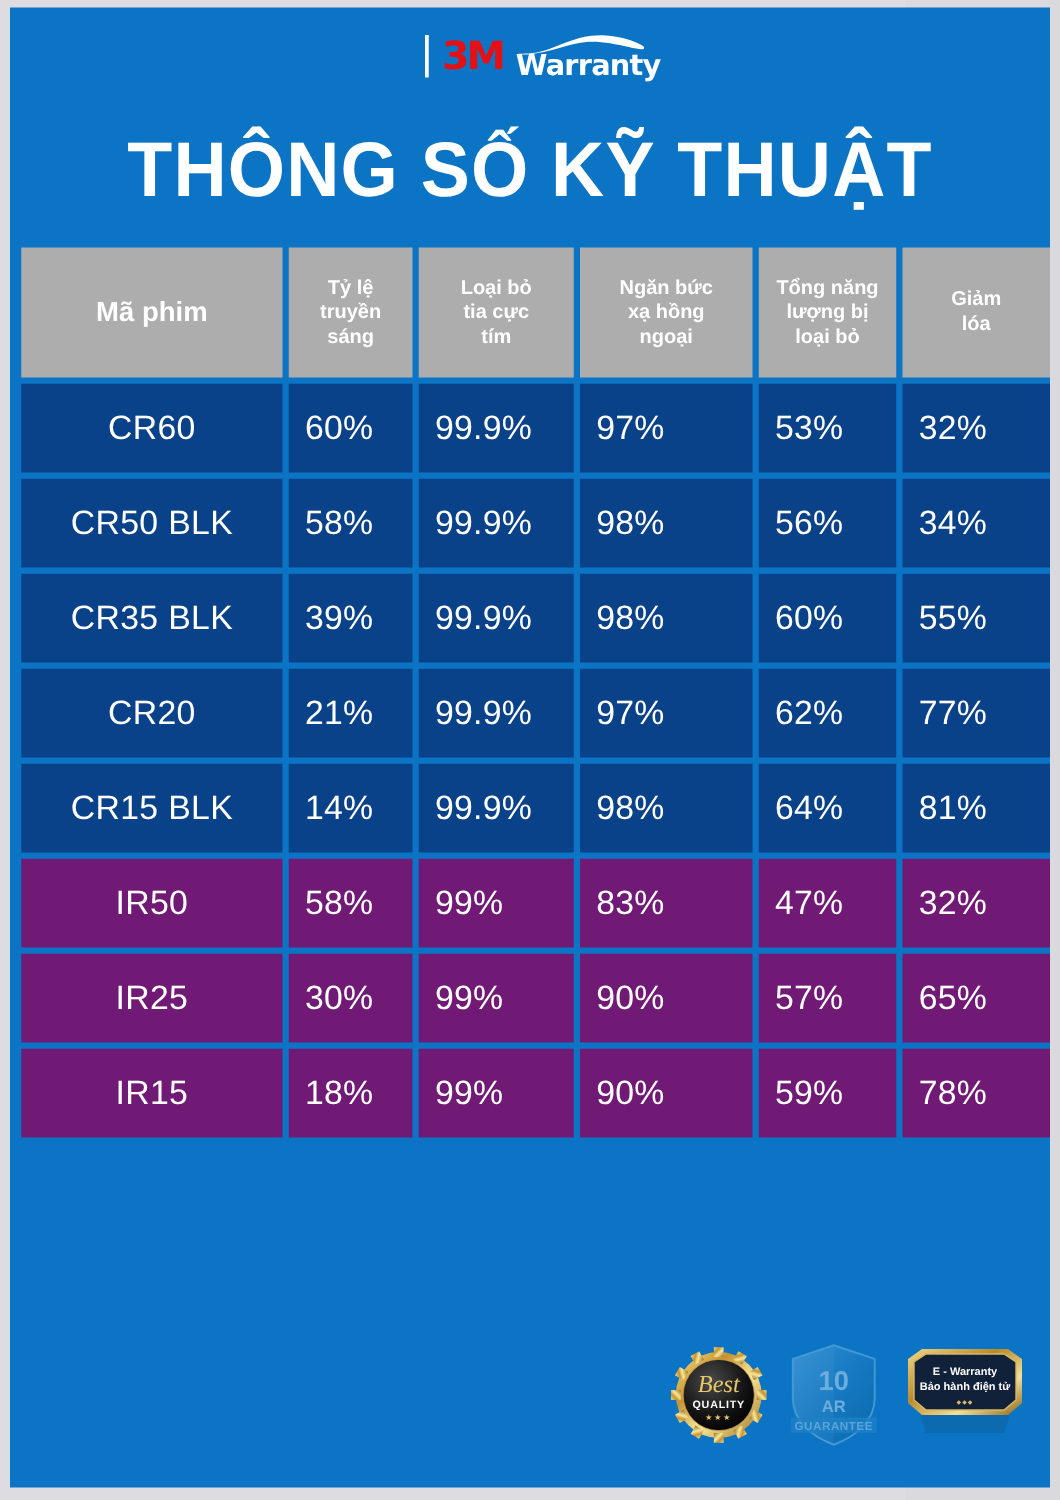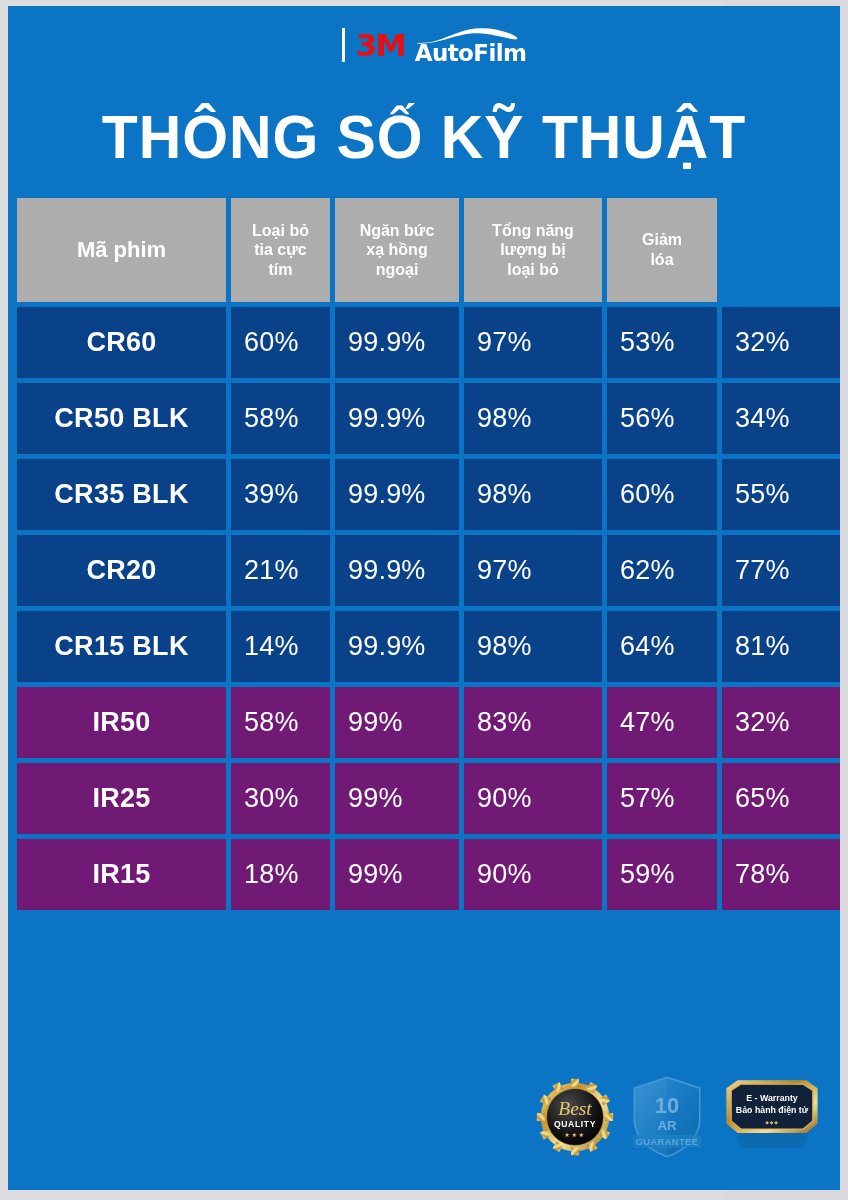--- a/index.html
+++ b/index.html
@@ -120,21 +120,21 @@
     font-size: 22px;
     line-height: 1.1;
   }
 
   
   .drow .cell {
     height: 71px;
   }
   .drow .cell.code {
     justify-content: center;
-    font-weight: 700;
+    font-weight: 400;
     font-size: 27px;
     letter-spacing: 0.3px;
     text-align: right;
   }
   .drow .cell.val {
     justify-content: flex-start;
     padding-left: 13px;
     font-weight: 400;
     font-size: 27px;
     letter-spacing: 0.2px;
@@ -174,32 +174,39 @@
   <div class="panel">
 
     <div class="brandbar">
       <div class="logo">
         <div class="logo-rule"></div>
         <div class="logo-3m">3M</div>
         <div class="logo-right">
           <svg class="logo-car" width="104" height="19" viewBox="0 0 104 19">
             <path d="M2 17 C10 17 16 16.4 22 14.6 C34 11 46 4.2 60 2.6 C74 1 88 4 99 9.4 C102 10.8 103 12.2 102 13 C100.6 14 96 13 90 11.6 C78.6 9 66 6.6 56 7.6 C44 8.8 33 13.2 22 15.6 C15 17.1 8 17.8 2 17.6 Z" fill="#ffffff"></path>
           </svg>
-          <div class="logo-auto">AutoFilm</div>
+          <div class="logo-auto">Warranty</div>
         </div>
       </div>
     </div>
 
     <div class="headline">THÔNG SỐ KỸ THUẬT</div>
 
     <div class="table">
 
       <div class="trow hrow">
         <div class="cell code-head">
           <span>Mã phim</span>
+        </div>
+        <div class="cell">
+          <span>
+            <span>Tỷ lệ</span><br>
+            <span>truyền</span><br>
+            <span>sáng</span>
+          </span>
         </div>
         <div class="cell">
           <span>
             <span>Loại bỏ</span><br>
             <span>tia cực</span><br>
             <span>tím</span>
           </span>
         </div>
         <div class="cell">
           <span>

